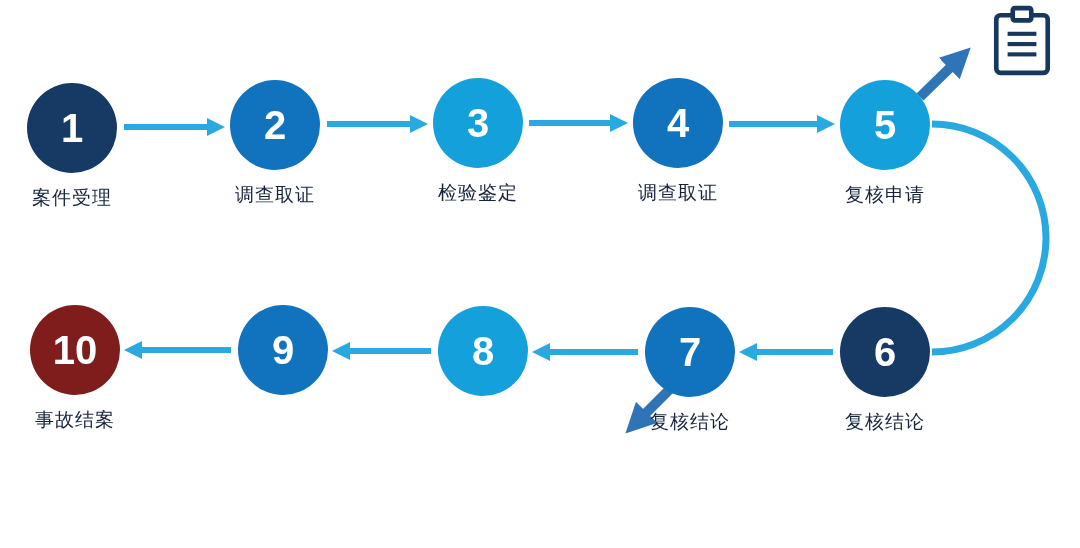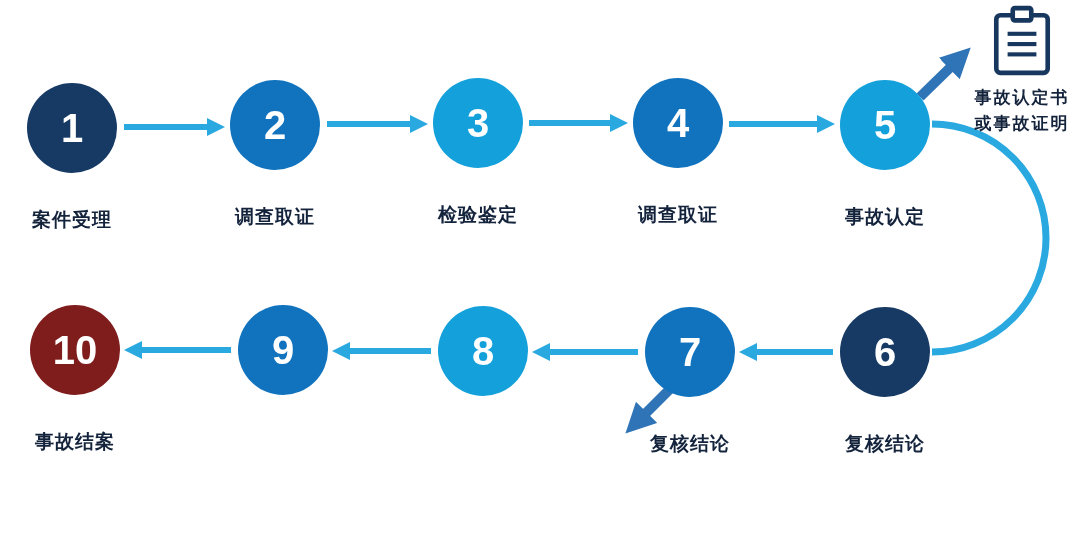--- a/index.html
+++ b/index.html
@@ -3,21 +3,21 @@
 <meta charset="utf-8">
 <style>
   html,body{margin:0;padding:0;background:#ffffff;}
   body{font-family:"Liberation Sans","DejaVu Sans",sans-serif;}
   .canvas{position:relative;width:1080px;height:548px;background:#ffffff;overflow:hidden;}
   .connectors{position:absolute;left:0;top:0;z-index:0;}
   .step{position:absolute;width:90px;z-index:2;}
   .circle{width:90px;height:90px;border-radius:50%;display:flex;align-items:center;justify-content:center;}
   .num{color:#ffffff;font-size:40px;font-weight:bold;line-height:1;}
   .step-label{position:absolute;top:102px;left:50%;transform:translateX(-50%);
-    white-space:nowrap;text-align:center;font-size:19px;font-weight:bold;color:#14233c;letter-spacing:1px;margin-top:22px;}
+    white-space:nowrap;text-align:center;font-size:19px;font-weight:normal;color:#14233c;letter-spacing:1px;}
   .doc{position:absolute;width:140px;display:flex;flex-direction:column;align-items:center;z-index:2;}
   .doc-caption{margin-top:8px;font-size:17px;font-weight:bold;color:#14233c;text-align:center;
     white-space:pre-line;line-height:1.55;letter-spacing:2px;}
 </style>
 </head>
 <body>
 
 <div class="canvas">
 
   <svg class="connectors" width="1080" height="548">
@@ -72,21 +72,21 @@
     <div class="circle" style="background-color: rgb(17, 115, 190);">
       <span class="num">4</span>
     </div>
     <div class="step-label">调查取证</div>
   </div>
 
   <div class="step" style="left:840px;top:80px;">
     <div class="circle" style="background-color: rgb(20, 160, 218);">
       <span class="num">5</span>
     </div>
-    <div class="step-label">事故认定</div>
+    <div class="step-label">复核申请</div>
   </div>
 
   <div class="step" style="left:840px;top:307px;">
     <div class="circle" style="background-color: rgb(23, 58, 100);">
       <span class="num">6</span>
     </div>
     <div class="step-label">复核结论</div>
   </div>
 
   <div class="step" style="left:645px;top:307px;">
@@ -116,18 +116,16 @@
   </div>
 
   <div class="doc" style="left:952px;top:5px;">
     <svg width="66" height="72" viewBox="0 0 64 70">
       <rect x="7" y="10" width="50" height="56" rx="4" fill="#ffffff" stroke="#17375E" stroke-width="4.5"></rect>
       <rect x="23" y="3" width="18" height="12" rx="2" fill="#ffffff" stroke="#17375E" stroke-width="4.5"></rect>
       <line x1="18" y1="28" x2="46" y2="28" stroke="#17375E" stroke-width="4"></line>
       <line x1="18" y1="38" x2="46" y2="38" stroke="#17375E" stroke-width="4"></line>
       <line x1="18" y1="48" x2="46" y2="48" stroke="#17375E" stroke-width="4"></line>
     </svg>
-    <div class="doc-caption">事故认定书
-或事故证明</div>
   </div>
 
 
 </div>
 
 </body></html>

